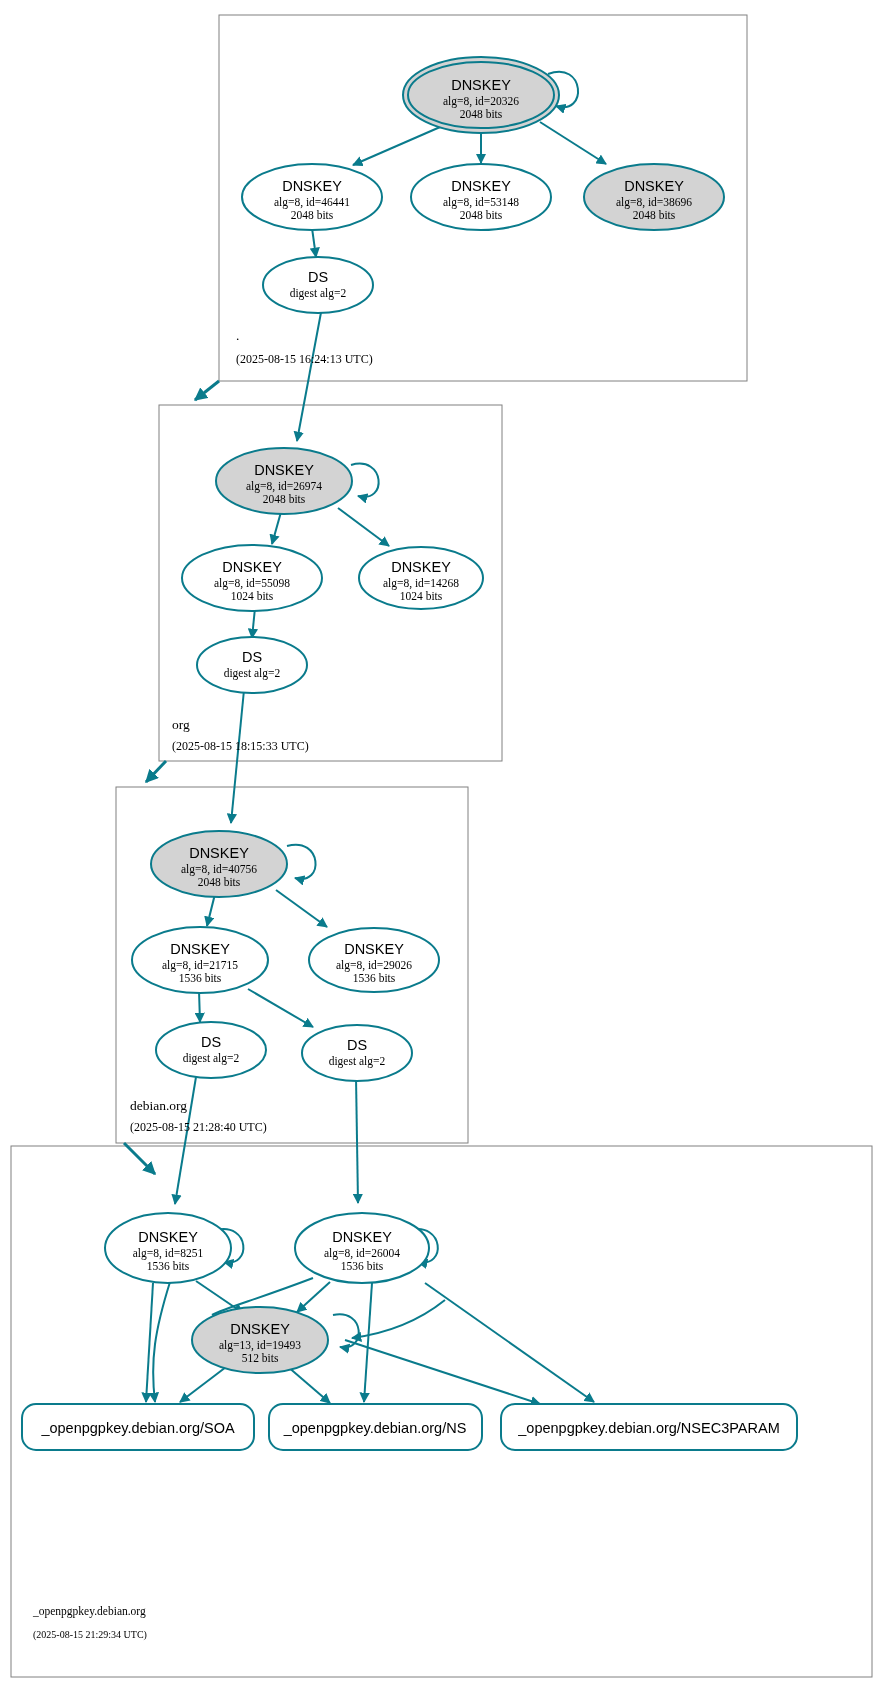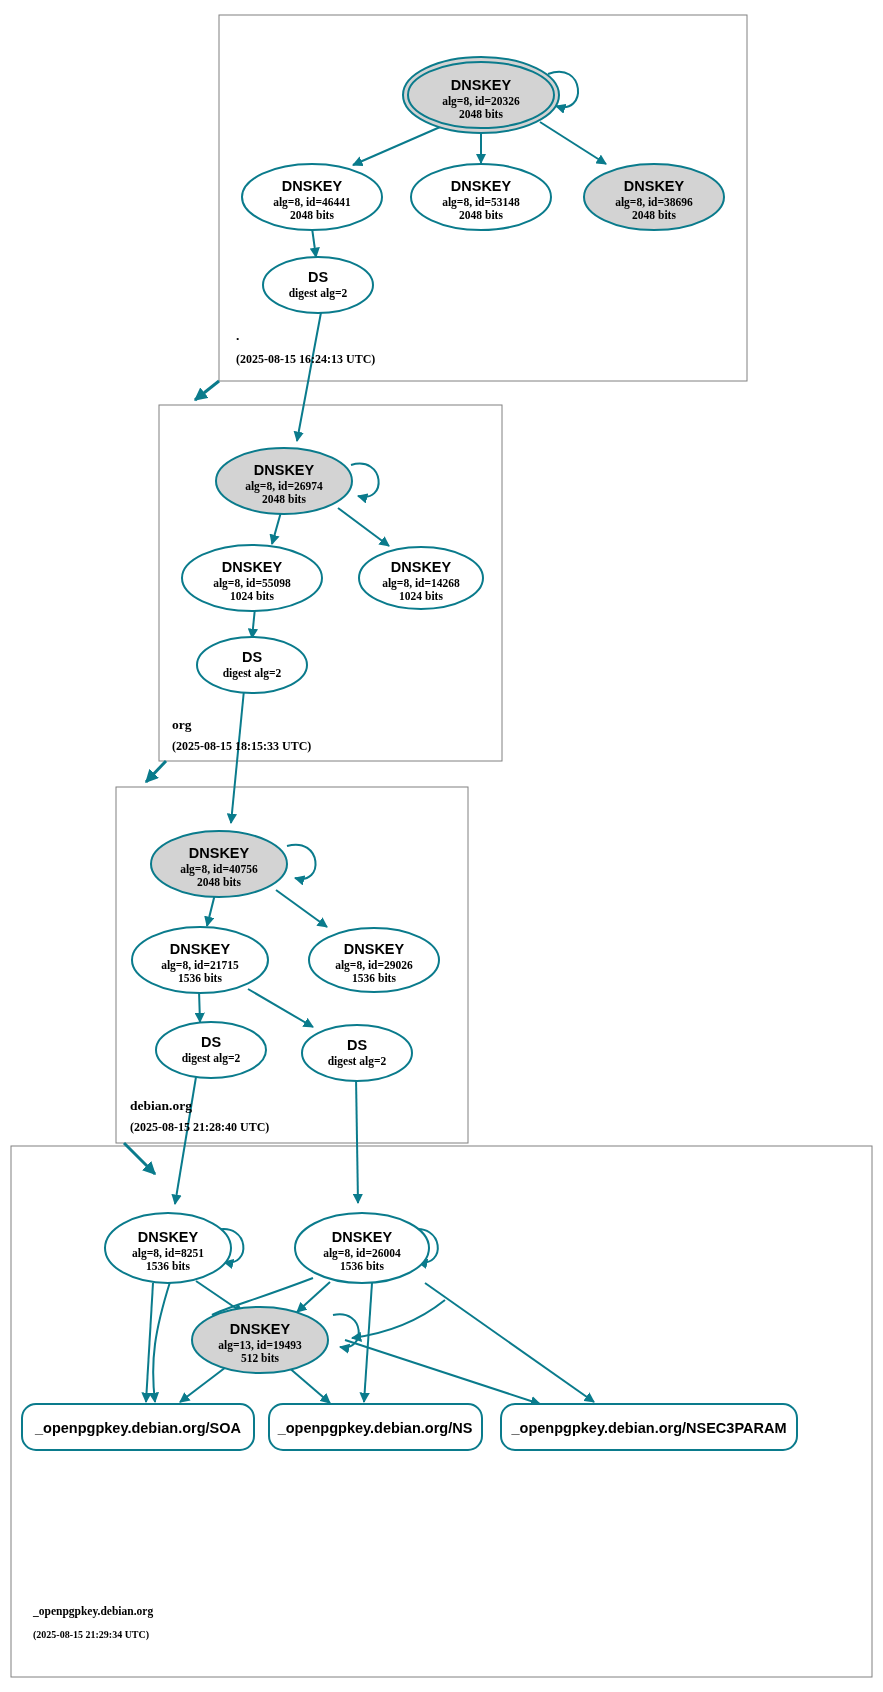--- a/index.html
+++ b/index.html
@@ -10,21 +10,20 @@
   body {
     width: 883px;
     height: 1692px;
     font-family: "Liberation Sans", sans-serif;
     overflow: hidden;
   }
   #graph-root {
     position: relative;
     width: 883px;
     height: 1408px;
-    font-weight: bold;
   }
   svg#dnssec-graph {
     display: block;
     width: 883px;
     height: 1692px;
   }
   .zone-box {
     fill: none;
     stroke: #808080;
     stroke-width: 1;

